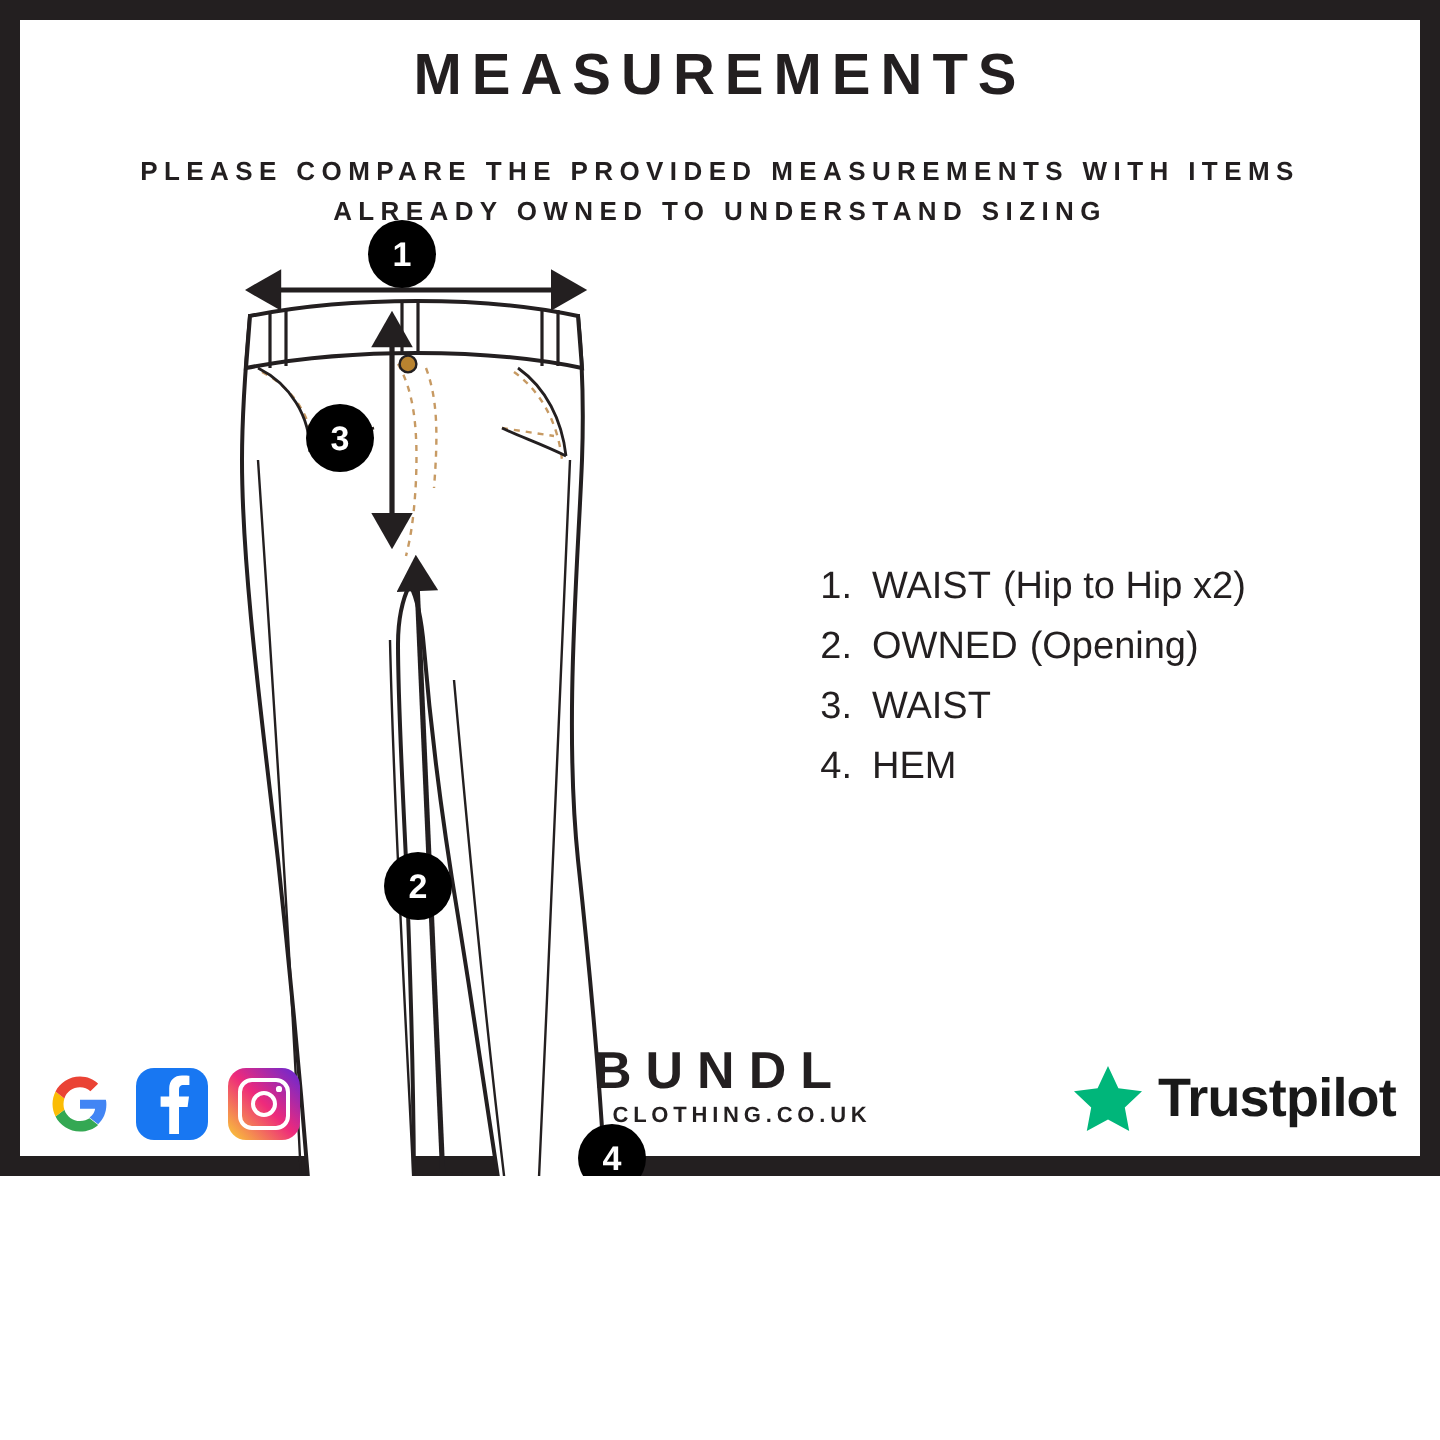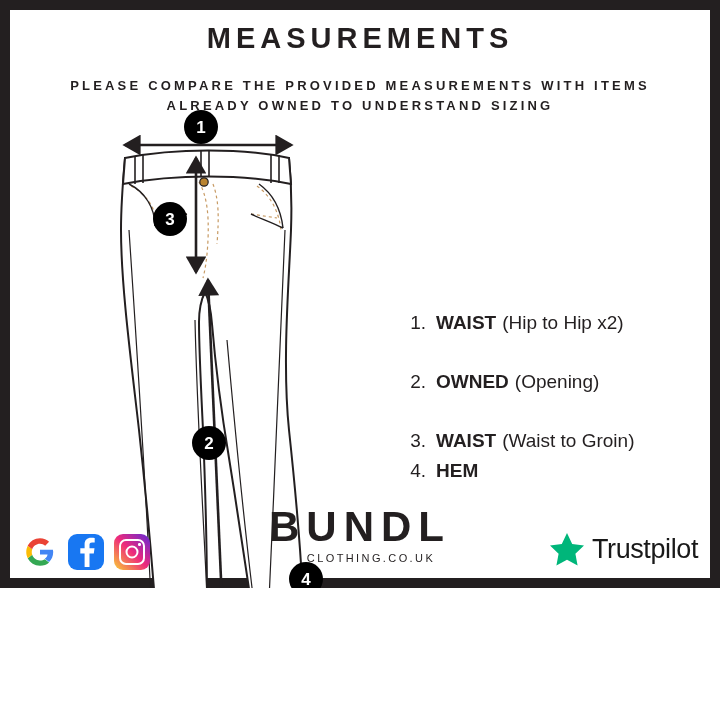--- a/index.html
+++ b/index.html
@@ -94,22 +94,22 @@
     color: #231f20;
     margin-bottom: 8px;
     white-space: nowrap;
   }
   .legend-num {
     width: 28px;
     text-align: right;
     margin-right: 10px;
     font-weight: normal;
   }
-  .legend-term { font-weight: bold; text-align: center; }
-  .legend-desc { font-weight: normal; margin-left: 6px; margin-top: 29px; }
+  .legend-term { font-weight: normal; text-align: center; }
+  .legend-desc { font-weight: normal; margin-left: 6px; }
 
   
   .social {
     position: absolute;
     left: 22px;
     bottom: 18px;
     display: flex;
     align-items: center;
     gap: 10px;
   }
@@ -164,47 +164,47 @@
     border-radius: 50%;
   }
 
   .brand {
     position: absolute;
     left: 0; right: 0;
     bottom: 24px;
     text-align: center;
   }
   .brand-name {
-    font-size: 42px;
+    font-size: 26px;
     font-weight: bold;
     letter-spacing: 7px;
     color: #231f20;
     line-height: 1.05;
   }
   .brand-sub {
     font-size: 11px;
-    font-weight: normal;
+    font-weight: bold;
     letter-spacing: 2.4px;
     color: #231f20;
     margin-top: 3px;
     margin-left: 22px;
   }
 
   .trustpilot {
     position: absolute;
     right: 22px;
     bottom: 22px;
     display: flex;
     align-items: center;
     gap: 8px;
   }
   .tp-star { line-height: 0; }
   .tp-text {
     font-size: 27px;
-    font-weight: normal;
+    font-weight: bold;
     color: #191919;
     letter-spacing: -0.4px;
   }
 </style>
 </head>
 <body>
 
 <div id="page">
 
   <div class="frame-top"></div>
@@ -306,21 +306,20 @@
       <span class="legend-desc">(Hip to Hip x2)</span>
     </div>
     <div class="legend-item">
       <span class="legend-num">2.</span>
       <span class="legend-term">OWNED</span>
       <span class="legend-desc">(Opening)</span>
     </div>
     <div class="legend-item">
       <span class="legend-num">3.</span>
       <span class="legend-term">WAIST</span>
-      <span class="legend-desc">(Waist to Groin)</span>
     </div>
     <div class="legend-item">
       <span class="legend-num">4.</span>
       <span class="legend-term">HEM</span>
     </div>
   </div>
 
   <div class="social">
     <div class="social-icon g-icon">
       <svg width="30" height="30" viewBox="0 0 48 48" aria-hidden="true">

